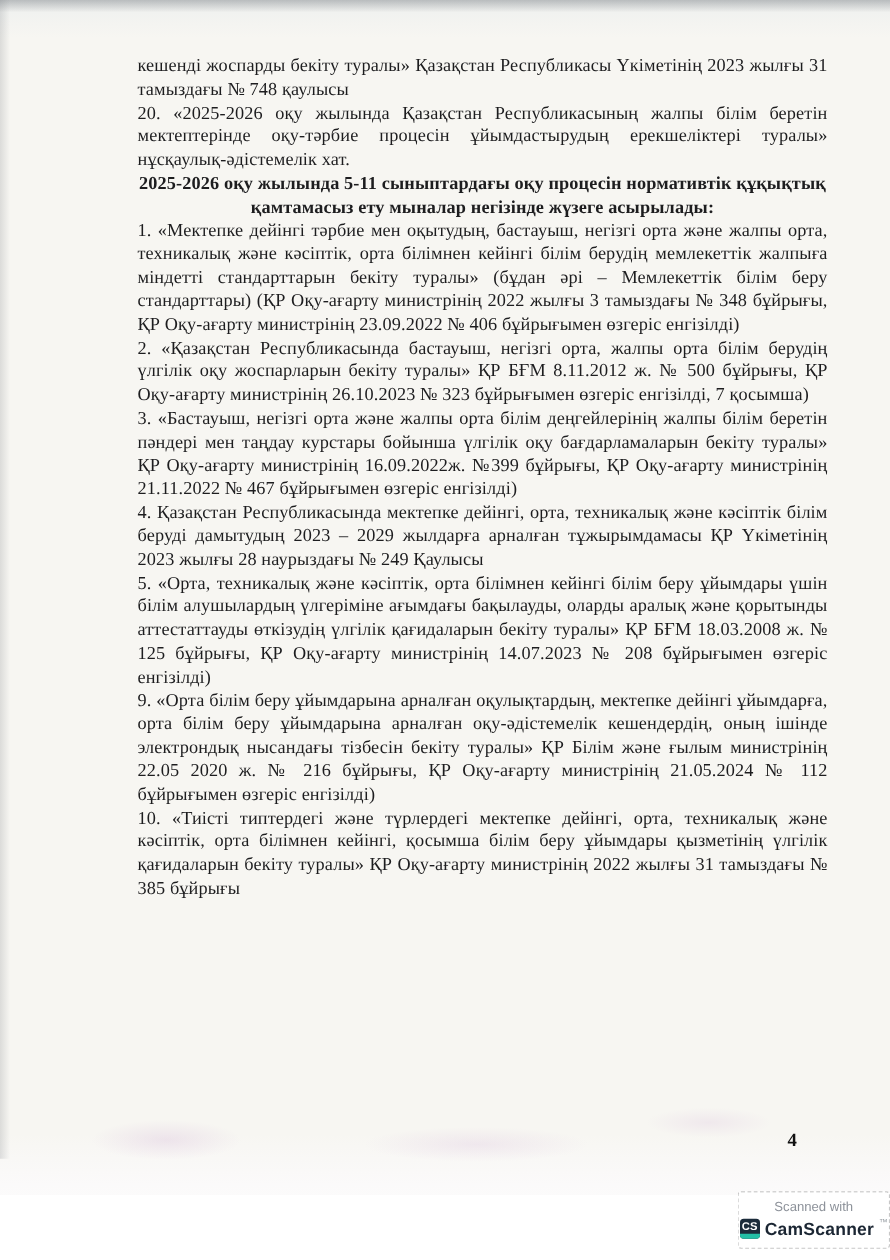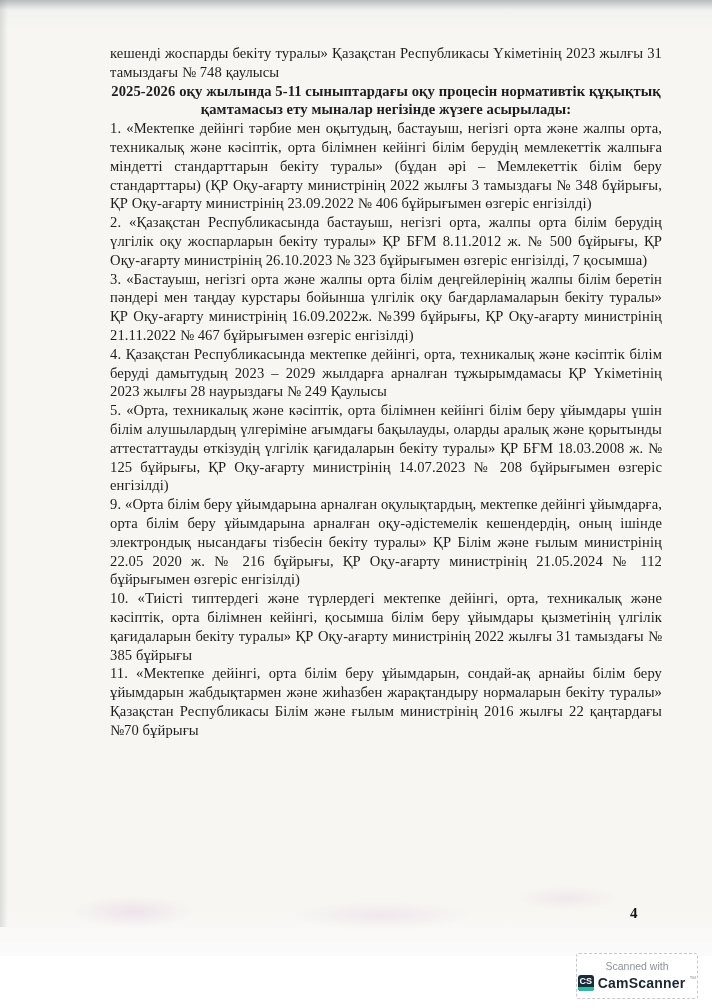--- a/index.html
+++ b/index.html
@@ -53,21 +53,21 @@
     font-weight:bold;
     font-size:15px;
     color:#111;
   }
   .footer-strip{
     position:absolute;bottom:0;left:0;width:100%;height:52px;
     background:#ffffff;
   }
   .cs-badge{
     position:absolute;
-    right:14px;bottom:9px;
+    right:0;bottom:9px;
     width:112px;
     padding:6px 4px 7px 4px;
     background:#ffffff;
     border:1px dashed #c8c8c8;
     border-radius:3px;
     text-align:center;
     font-family:"Liberation Sans", sans-serif;
     margin-top:32px;
   }
   .cs-badge .scanned-with{
@@ -111,29 +111,29 @@
 </head>
 <body>
 
 <div class="page">
   <div class="scan-top-edge"></div>
   <div class="scan-left-edge"></div>
   <div class="scan-noise"></div>
 
   <div class="textblock">
     <p>кешенді жоспарды бекіту туралы» Қазақстан Республикасы Үкіметінің 2023 жылғы 31 тамыздағы № 748 қаулысы</p>
+    <p>20. «2025-2026 оқу жылында Қазақстан Республикасының жалпы білім беретін мектептерінде оқу-тәрбие процесін ұйымдастырудың ерекшеліктері туралы» нұсқаулық-әдістемелік хат.</p>
     <p class="heading">2025-2026 оқу жылында 5-11 сыныптардағы оқу процесін нормативтік құқықтық қамтамасыз ету мыналар негізінде жүзеге асырылады:</p>
     <p>1. «Мектепке дейінгі тәрбие мен оқытудың, бастауыш, негізгі орта және жалпы орта, техникалық және кәсіптік, орта білімнен кейінгі білім берудің мемлекеттік жалпыға міндетті стандарттарын бекіту туралы» (бұдан әрі – Мемлекеттік білім беру стандарттары) (ҚР Оқу-ағарту министрінің 2022 жылғы 3 тамыздағы № 348 бұйрығы, ҚР Оқу-ағарту министрінің 23.09.2022 № 406 бұйрығымен өзгеріс енгізілді)</p>
     <p>2. «Қазақстан Республикасында бастауыш, негізгі орта, жалпы орта білім берудің үлгілік оқу жоспарларын бекіту туралы» ҚР БҒМ 8.11.2012 ж. № 500 бұйрығы, ҚР Оқу-ағарту министрінің 26.10.2023 № 323 бұйрығымен өзгеріс енгізілді, 7 қосымша)</p>
     <p>3. «Бастауыш, негізгі орта және жалпы орта білім деңгейлерінің жалпы білім беретін пәндері мен таңдау курстары бойынша үлгілік оқу бағдарламаларын бекіту туралы» ҚР Оқу-ағарту министрінің 16.09.2022ж. №399 бұйрығы, ҚР Оқу-ағарту министрінің 21.11.2022 № 467 бұйрығымен  өзгеріс енгізілді)</p>
     <p>4. Қазақстан Республикасында мектепке дейінгі, орта, техникалық және кәсіптік білім беруді дамытудың 2023 – 2029 жылдарға арналған тұжырымдамасы ҚР Үкіметінің 2023 жылғы 28 наурыздағы № 249 Қаулысы</p>
     <p>5. «Орта, техникалық және кәсіптік, орта білімнен кейінгі білім беру ұйымдары үшін білім алушылардың үлгеріміне ағымдағы бақылауды, оларды аралық және қорытынды аттестаттауды өткізудің үлгілік қағидаларын бекіту туралы» ҚР БҒМ 18.03.2008 ж. № 125 бұйрығы, ҚР Оқу-ағарту министрінің 14.07.2023 № 208 бұйрығымен  өзгеріс енгізілді)</p>
     <p>9. «Орта білім беру ұйымдарына арналған оқулықтардың, мектепке дейінгі ұйымдарға, орта білім беру ұйымдарына арналған оқу-әдістемелік кешендердің, оның ішінде электрондық нысандағы тізбесін бекіту туралы» ҚР Білім және ғылым министрінің 22.05 2020 ж. № 216 бұйрығы, ҚР Оқу-ағарту министрінің 21.05.2024 № 112 бұйрығымен өзгеріс енгізілді)</p>
     <p>10. «Тиісті типтердегі және түрлердегі мектепке дейінгі, орта, техникалық және кәсіптік, орта білімнен кейінгі, қосымша білім беру ұйымдары қызметінің үлгілік қағидаларын бекіту туралы» ҚР Оқу-ағарту министрінің 2022 жылғы 31 тамыздағы № 385 бұйрығы</p>
-    <p>11. «Мектепке дейінгі, орта білім беру ұйымдарын, сондай-ақ арнайы білім беру ұйымдарын жабдықтармен және жиһазбен жарақтандыру нормаларын бекіту туралы» Қазақстан Республикасы Білім және ғылым министрінің 2016 жылғы 22 қаңтардағы №70 бұйрығы</p>
   </div>
 
   <div class="page-number">4</div>
 
   <div class="footer-strip"></div>
 
   <div class="cs-badge">
     <span class="scanned-with">Scanned with</span>
     <span class="cs-brand-row">
       <span class="cs-logo">

